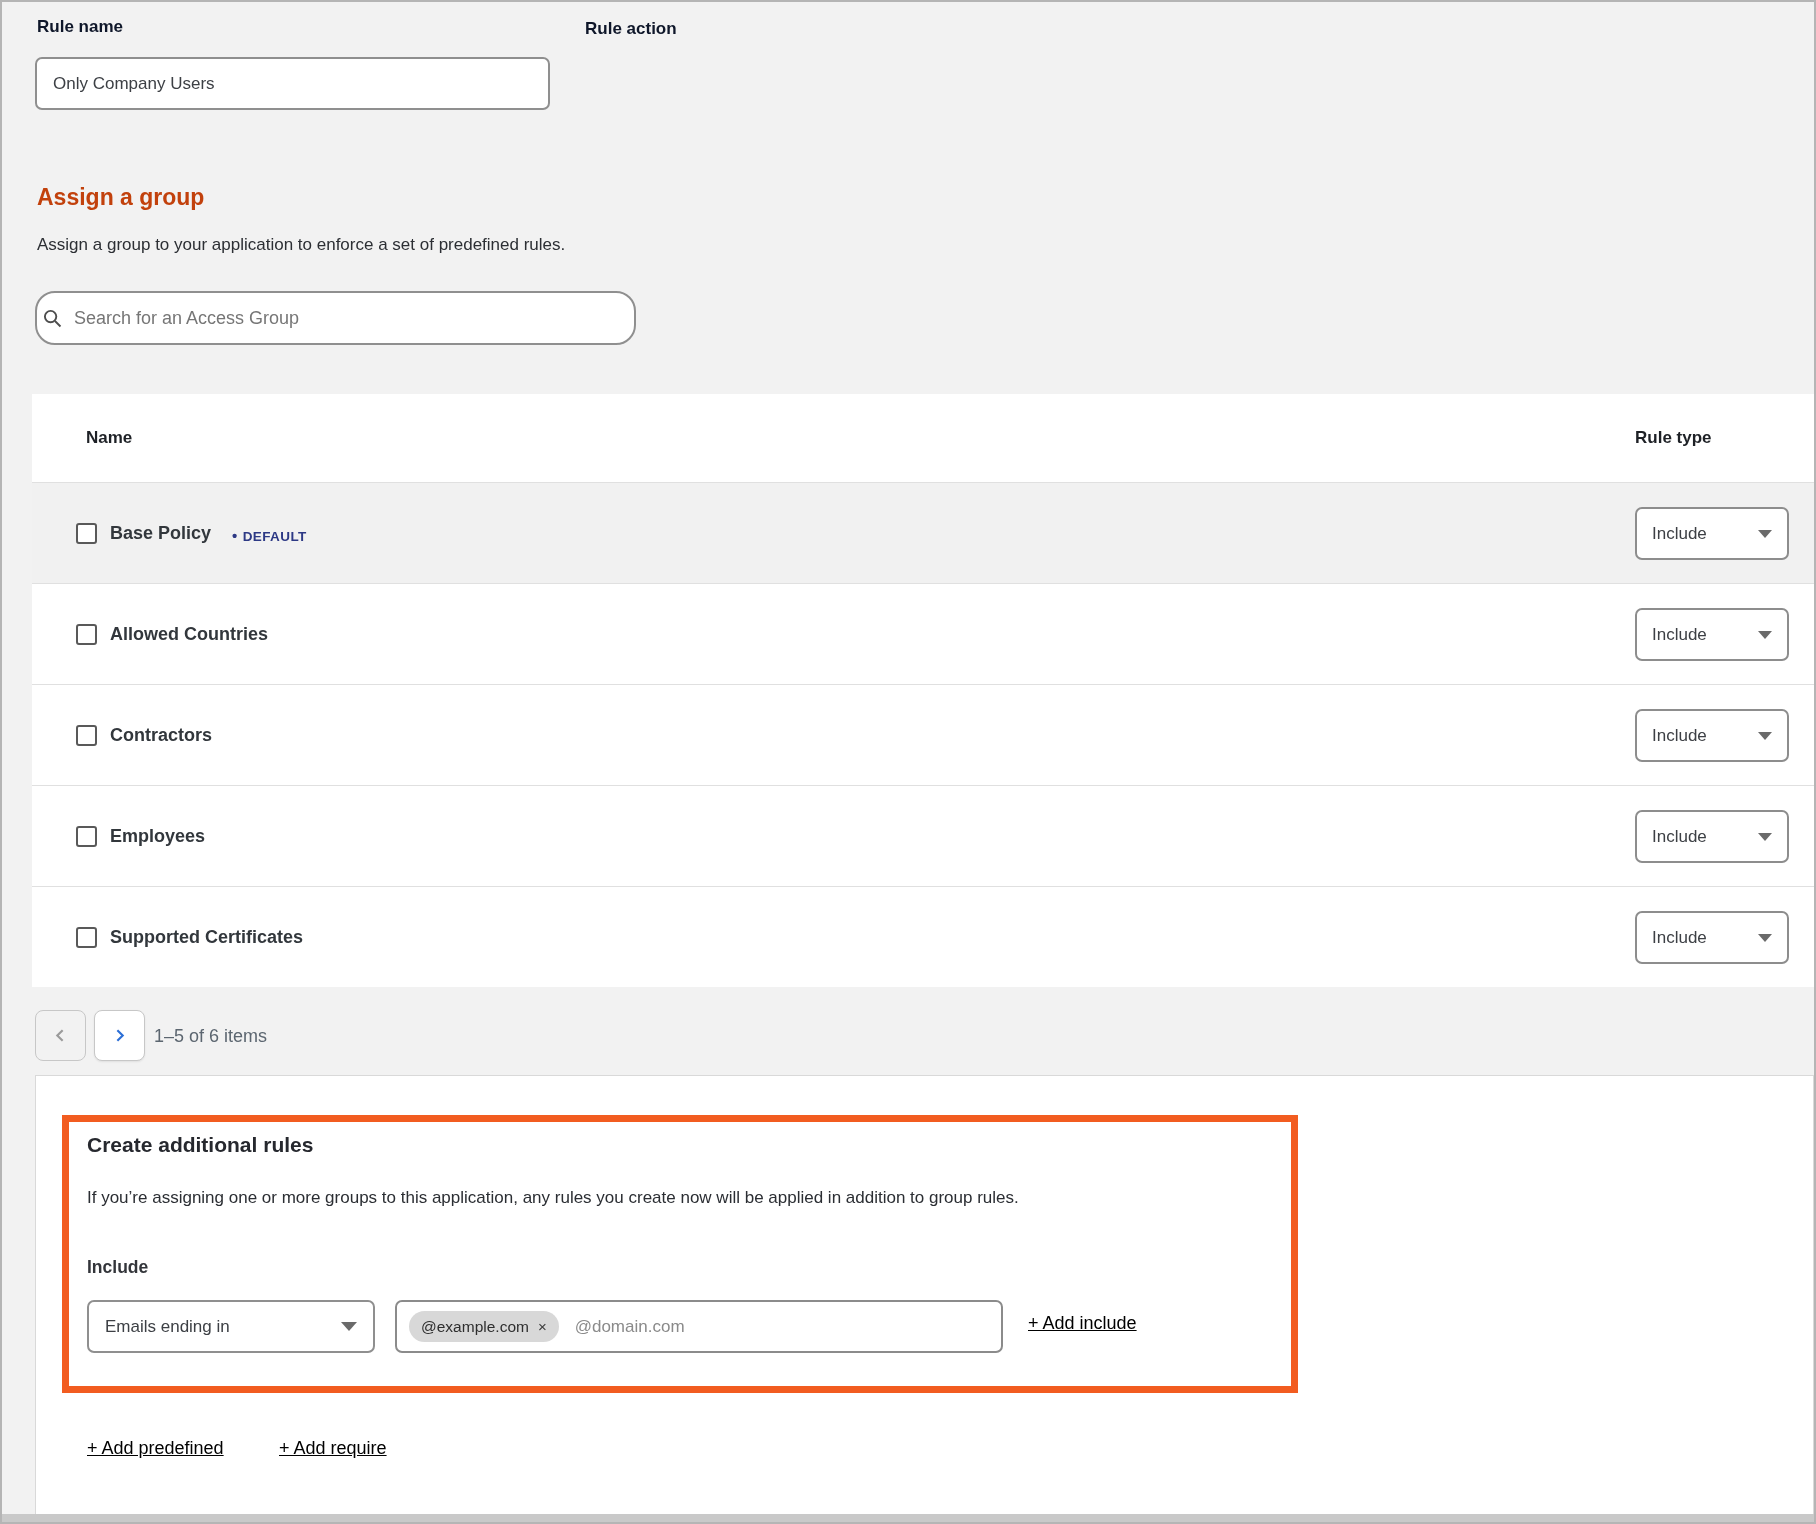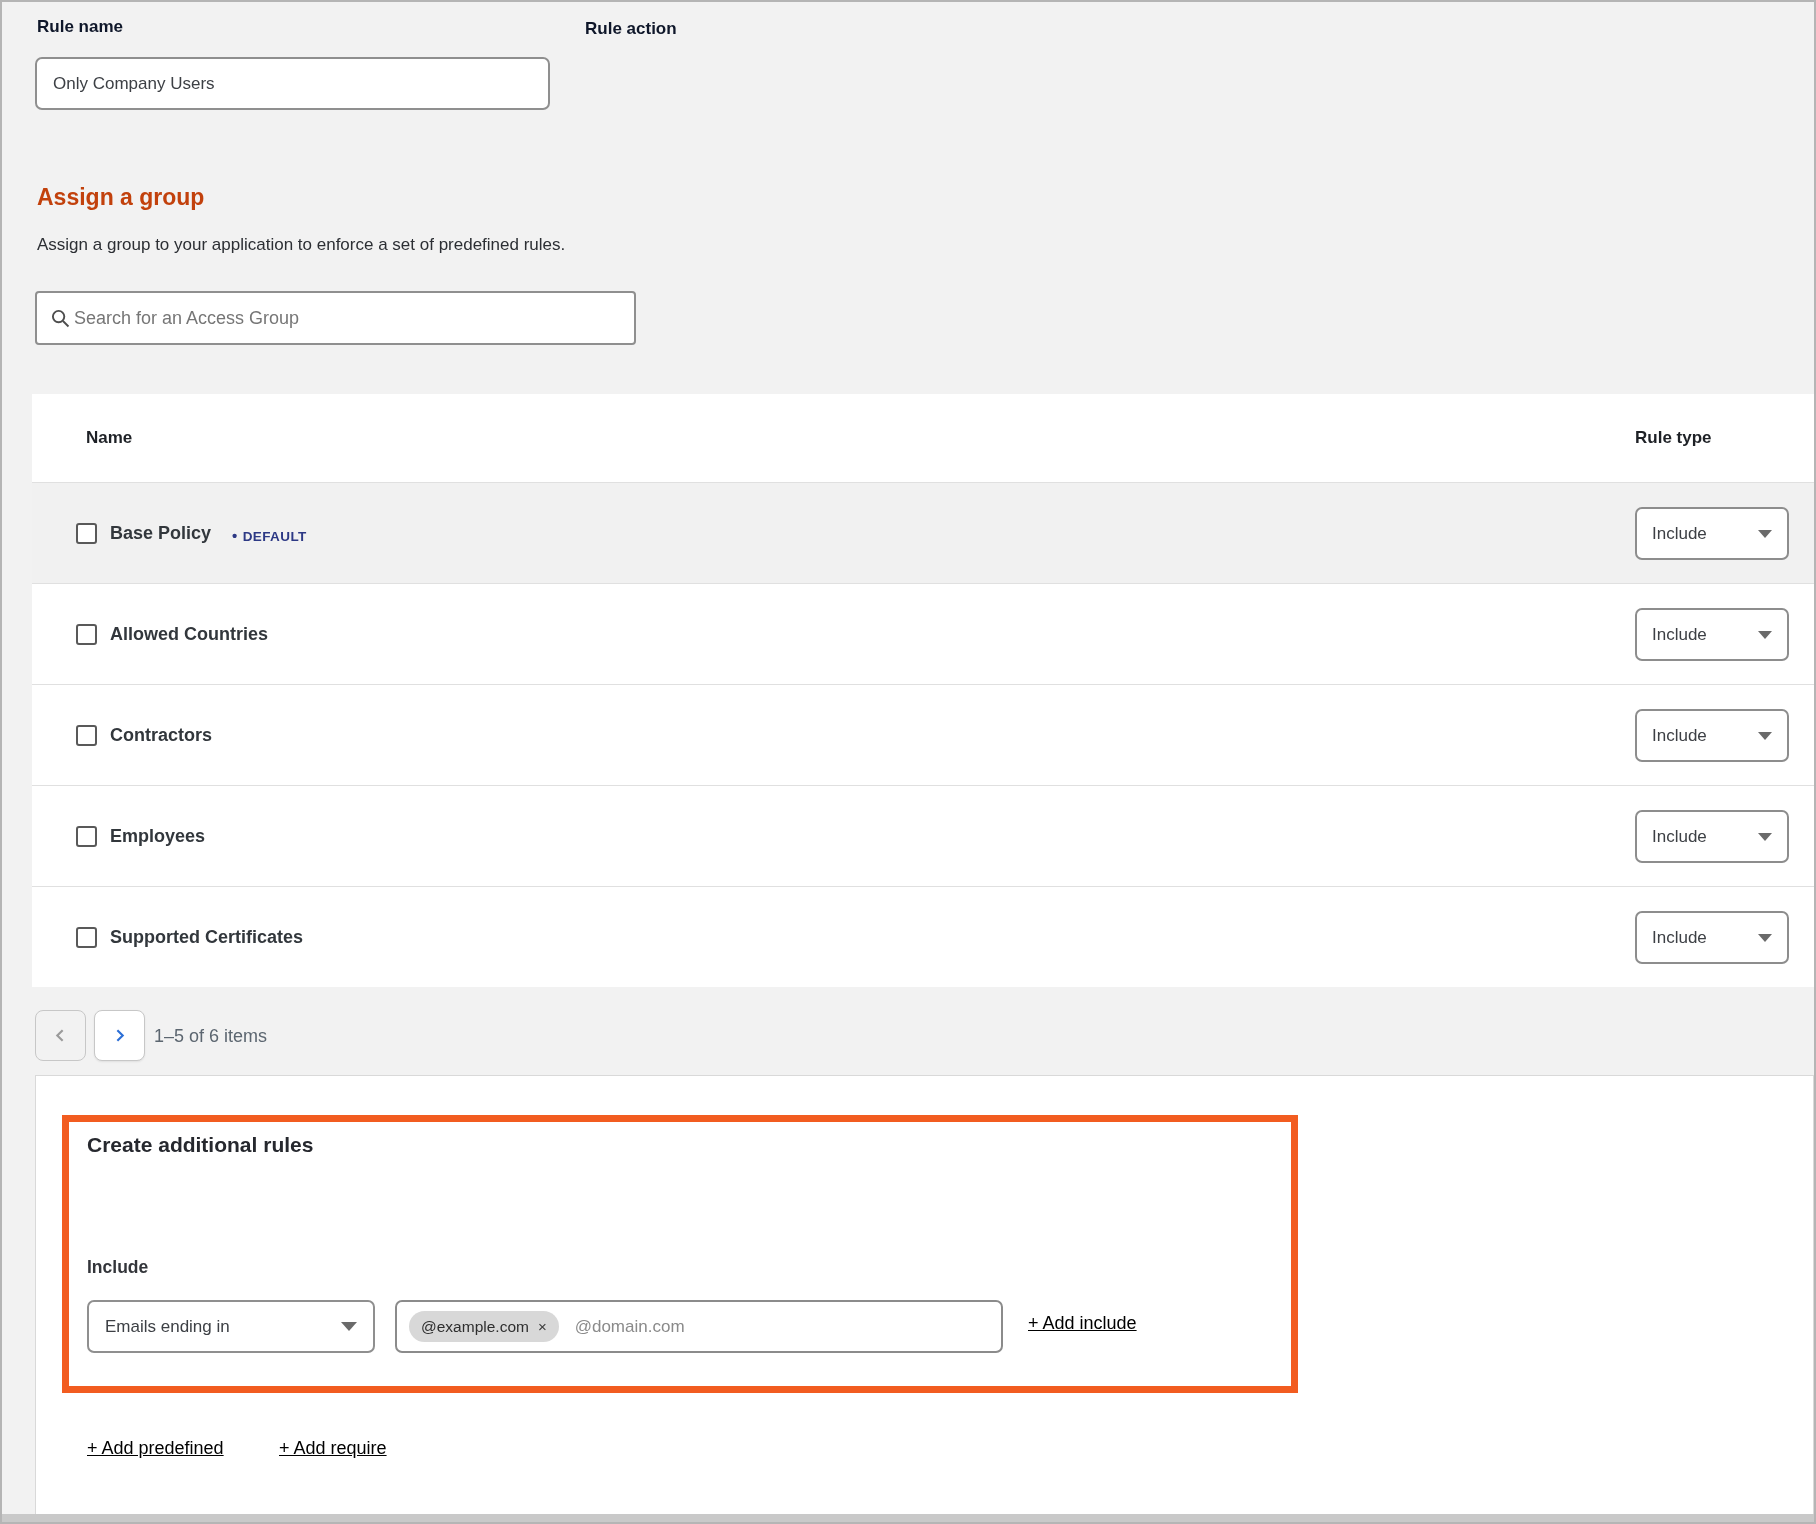--- a/index.html
+++ b/index.html
@@ -18,22 +18,22 @@
   .selectbox { display:flex; align-items:center; justify-content:space-between; cursor:pointer; }
   .caret {
     width:0; height:0;
     border-left:8px solid transparent; border-right:8px solid transparent;
     border-top:9px solid #6a6a6a; flex:0 0 auto;
   }
   .h2 { position:absolute; font-size:23px; font-weight:700; color:#c2410c; }
   .desc { position:absolute; font-size:17px; color:#2c2f34; }
   .searchbox {
     position:absolute; left:33px; top:289px; width:601px; height:54px;
-    background:#fff; border:2px solid #8f8f8f; border-radius:4px;
-    display:flex; align-items:center; padding:0 14px; gap:4px;
+    background:#fff; border:2px solid #8f8f8f; border-radius:20px;
+    display:flex; align-items:center; padding:0 6px; gap:12px;
   }
   .searchbox input {
     border:none; outline:none; flex:1; font-family:"Liberation Sans", sans-serif;
     font-size:18px; color:#3d4045; background:transparent;
   }
   .searchbox input::placeholder { color:#767676; }
 
   
   .grouptable { position:absolute; left:30px; top:392px; width:1782px; background:#ffffff; }
   .thead { position:relative; height:88px; background:#ffffff; }
@@ -181,20 +181,21 @@
     <svg width="15" height="15" viewBox="0 0 14 14">
       <polyline points="5,2 10,7 5,12" fill="none" stroke="#2c6fd6" stroke-width="2"></polyline>
     </svg>
   </div>
   <div class="pageinfo">1–5 of 6 items</div>
 
   <div class="card">
     <div class="highlight-box"></div>
 
     <div class="h3">Create additional rules</div>
+    <div class="card-desc">If you’re assigning one or more groups to this application, any rules you create now will be applied in addition to group rules.</div>
     <div class="include-label">Include</div>
 
     <div class="selectbox emails-select" style="position:absolute;">
       <span>Emails ending in</span>
       <span class="caret"></span>
     </div>
 
     <div class="email-input">
       <span class="chip">
         <span>@example.com</span>

